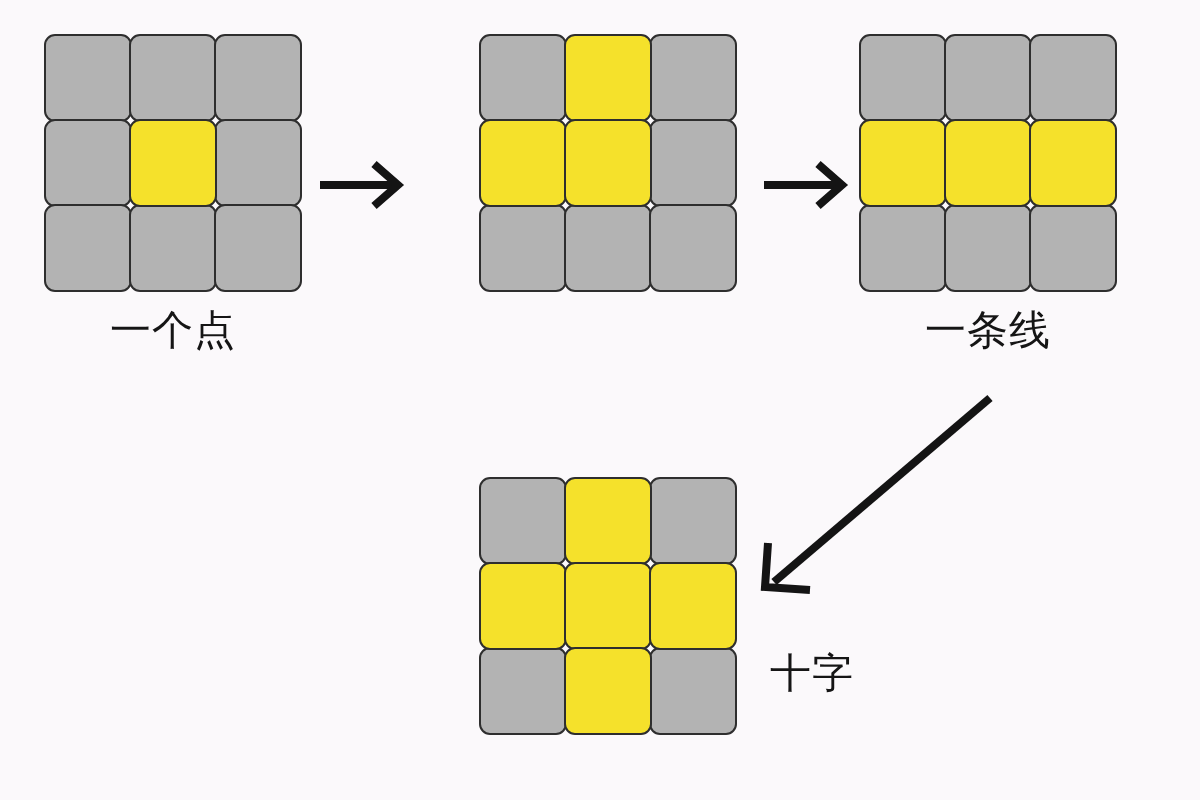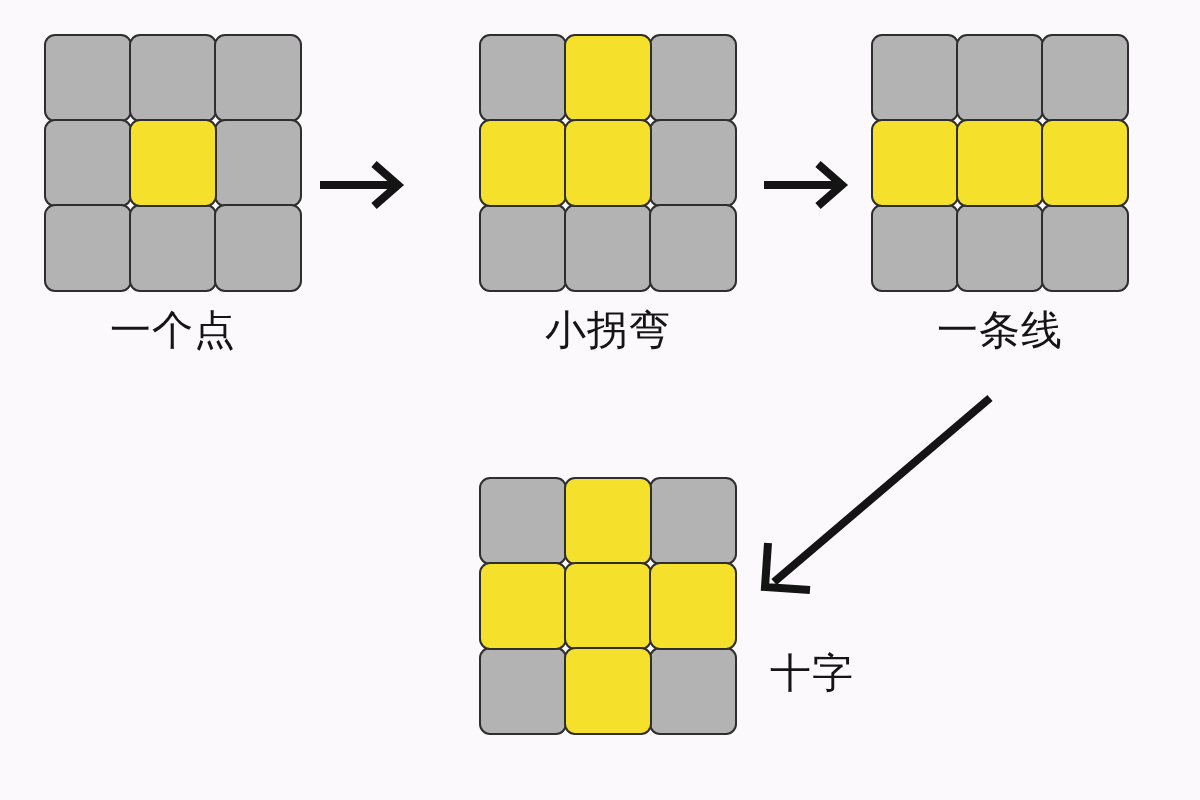--- a/index.html
+++ b/index.html
@@ -118,29 +118,28 @@
       <div class="tile gray" style="background: rgb(179, 179, 179); z-index: 1;"></div>
       <div class="tile yellow" style="background: rgb(245, 225, 43); z-index: 2;"></div>
       <div class="tile gray" style="background: rgb(179, 179, 179); z-index: 1;"></div>
       <div class="tile yellow" style="background: rgb(245, 225, 43); z-index: 2;"></div>
       <div class="tile yellow" style="background: rgb(245, 225, 43); z-index: 2;"></div>
       <div class="tile gray" style="background: rgb(179, 179, 179); z-index: 1;"></div>
       <div class="tile gray" style="background: rgb(179, 179, 179); z-index: 1;"></div>
       <div class="tile gray" style="background: rgb(179, 179, 179); z-index: 1;"></div>
       <div class="tile gray" style="background: rgb(179, 179, 179); z-index: 1;"></div>
     </div>
-    <div class="cube-label">小拐弯</div>
   </div>
 
   <svg class="arrow-svg" style="left:762px; top:160px;" width="90" height="50" viewBox="0 0 90 50">
     <line x1="2" y1="25" x2="76" y2="25" stroke="#141414" stroke-width="8" stroke-linecap="butt"></line>
     <polyline points="56,4 80,25 56,46" fill="none" stroke="#141414" stroke-width="8" stroke-linecap="butt" stroke-linejoin="miter"></polyline>
   </svg>
 
-  <div class="cube-group" style="left:860px; top:35px;margin-left:12px;">
+  <div class="cube-group" style="left:860px; top:35px;">
     <div class="grid">
       <div class="tile gray" style="background: rgb(179, 179, 179); z-index: 1;"></div>
       <div class="tile gray" style="background: rgb(179, 179, 179); z-index: 1;"></div>
       <div class="tile gray" style="background: rgb(179, 179, 179); z-index: 1;"></div>
       <div class="tile yellow" style="background: rgb(245, 225, 43); z-index: 2;"></div>
       <div class="tile yellow" style="background: rgb(245, 225, 43); z-index: 2;"></div>
       <div class="tile yellow" style="background: rgb(245, 225, 43); z-index: 2;"></div>
       <div class="tile gray" style="background: rgb(179, 179, 179); z-index: 1;"></div>
       <div class="tile gray" style="background: rgb(179, 179, 179); z-index: 1;"></div>
       <div class="tile gray" style="background: rgb(179, 179, 179); z-index: 1;"></div>

